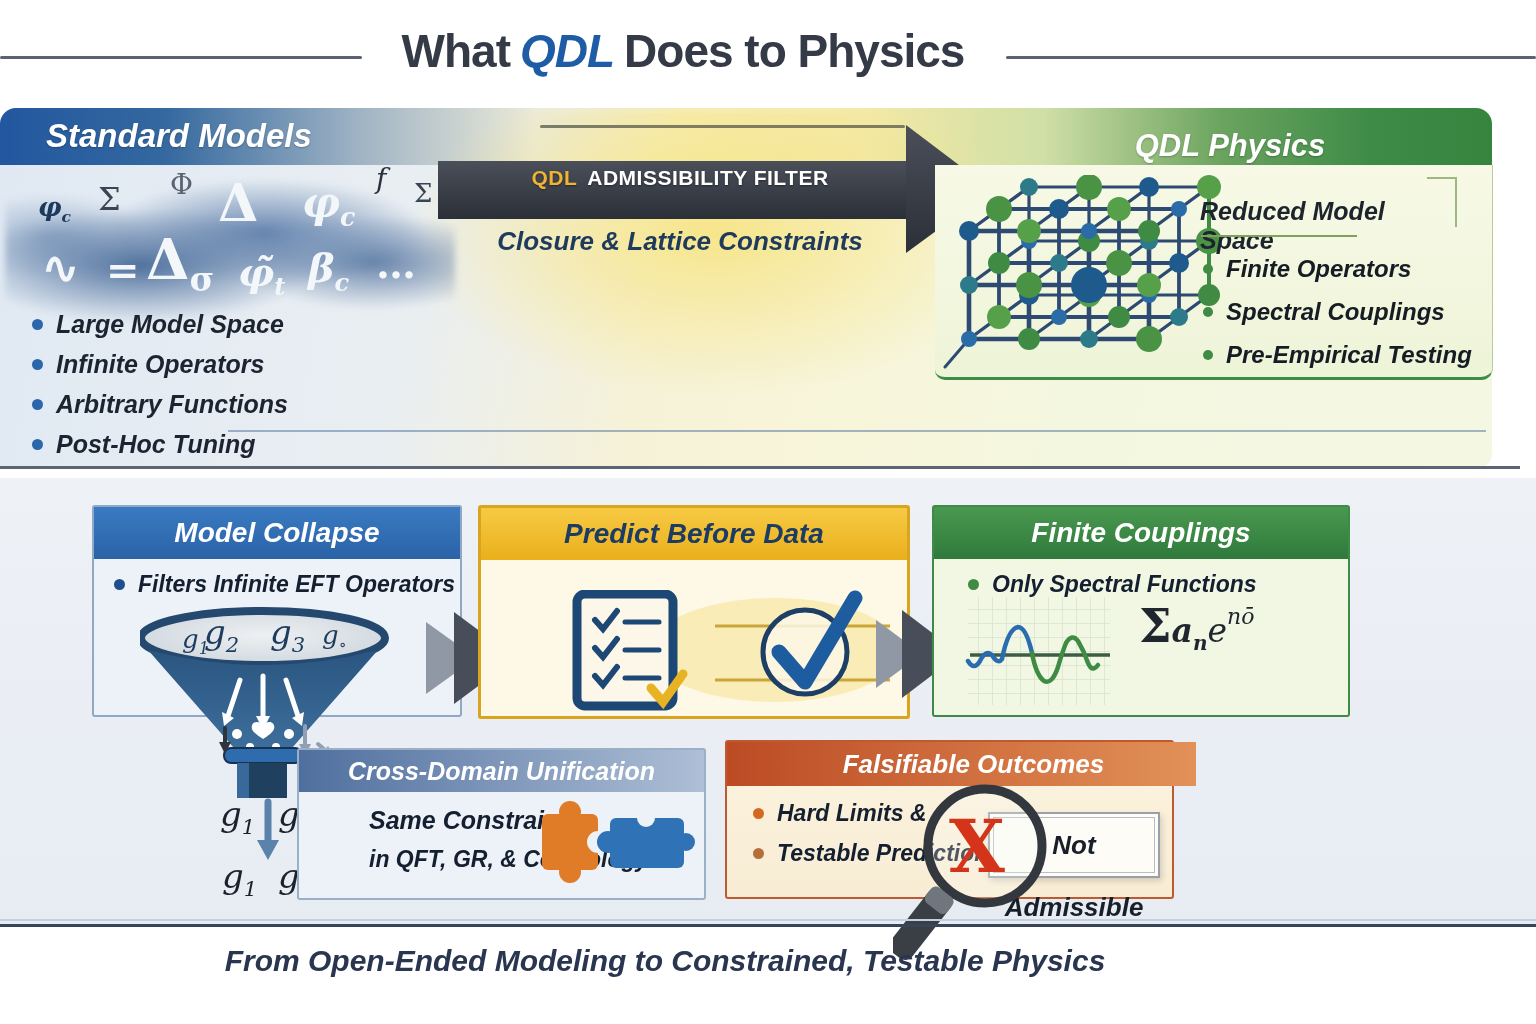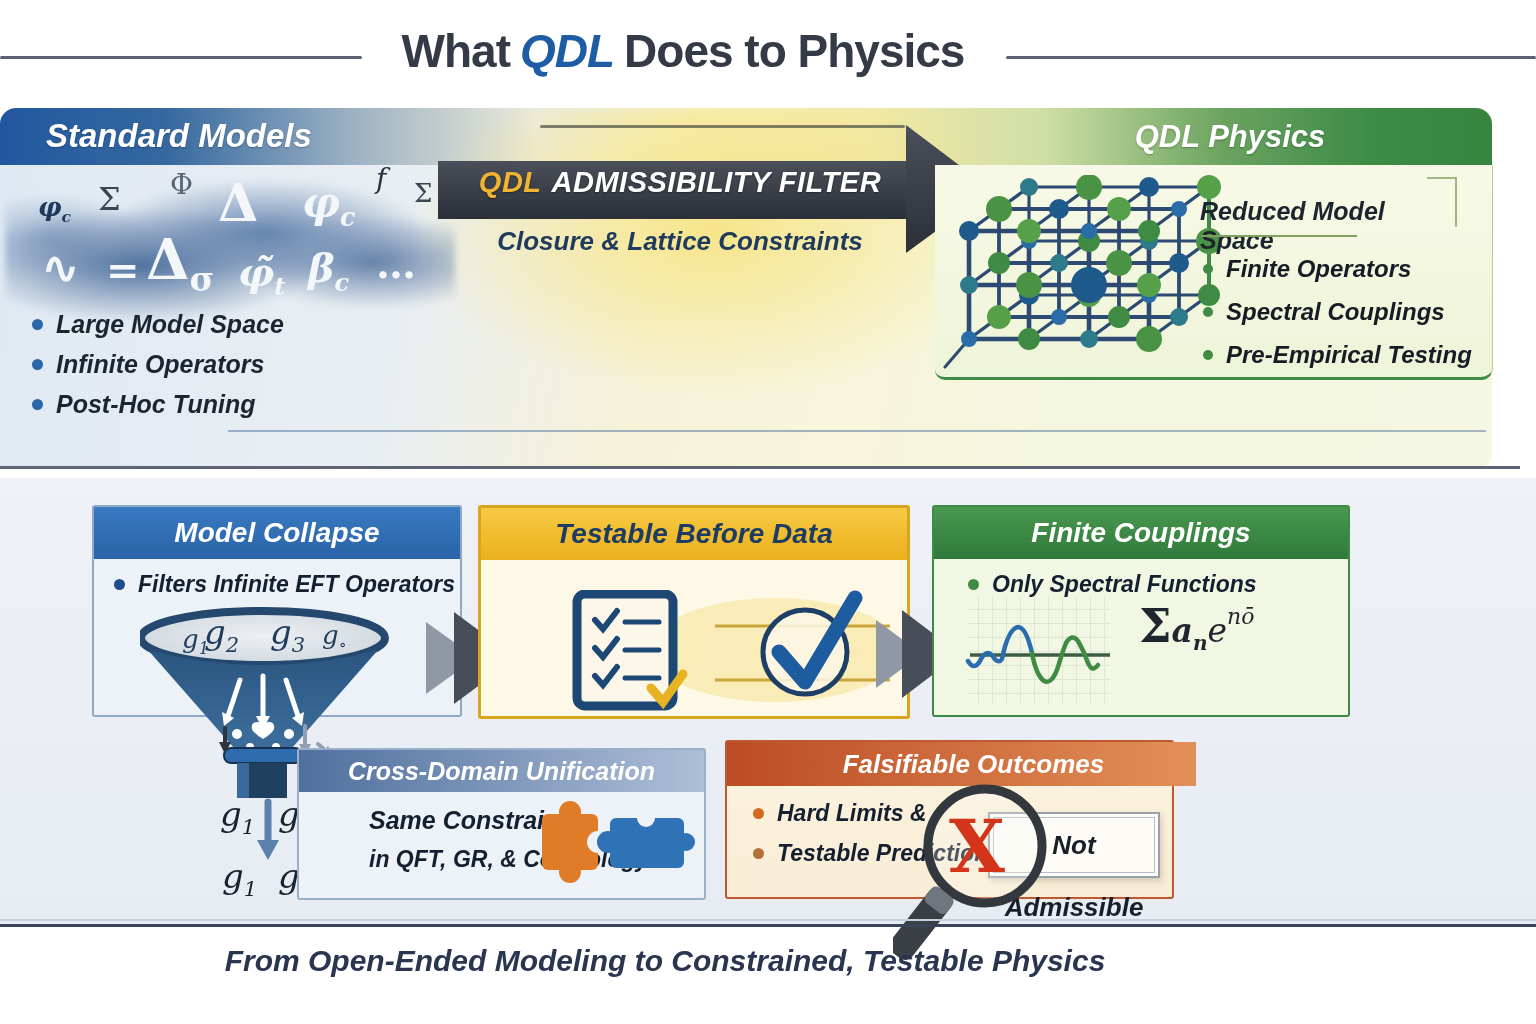--- a/index.html
+++ b/index.html
@@ -25,21 +25,21 @@
       radial-gradient(ellipse 42% 40% at 82% 60%, rgba(70,105,152,.8), rgba(70,105,152,0) 72%),
       radial-gradient(ellipse 30% 35% at 10% 45%, rgba(96,130,172,.55), rgba(96,130,172,0) 75%);}
   .fi{position:absolute;font-family:"DejaVu Serif",serif;}
   .fi sub{font-size:60%;}
   
   .blist{list-style:none;margin:0;padding:0;}
   .blist li{display:flex;align-items:center;height:40px;}
   .dot{width:11px;height:11px;border-radius:50%;margin-right:13px;flex:0 0 auto;}
   .btext{font-size:25px;font-weight:600;font-style:italic;color:#1b2430;}
   
-  .arrow-label{font-size:29px;font-weight:700;font-style:italic;color:#ffffff;letter-spacing:.5px;text-shadow:0 1px 2px rgba(0,0,0,.4);}
+  .arrow-label{font-size:21px;font-weight:700;color:#ffffff;letter-spacing:.5px;text-shadow:0 1px 2px rgba(0,0,0,.4);}
   .arrow-label .qdl-y{color:#f0b432;margin-right:10px;}
   .subtitle{font-size:26px;font-weight:700;font-style:italic;color:#1e3a5c;}
   
   #qdlpanel{left:935px;top:57px;width:557px;height:212px;border-radius:0 0 12px 10px;
     background:linear-gradient(180deg,#f7f9e6,#eef4d8);border-bottom:3px solid #3d8b47;border-right:1px solid #b9cd96;}
   .subhdr{font-size:25px;font-weight:600;font-style:italic;color:#1c242e;}
   .qbullets .btext{font-size:24px;color:#151c24;}
   
   #lowpanel{left:0;top:478px;width:1536px;height:446px;background:linear-gradient(180deg,#eef1f6,#e7ecf3);}
   .card{position:absolute;border-radius:3px;}
@@ -66,21 +66,21 @@
 
   <div class="abs rule" style="left:0;top:56px;width:362px;"></div>
   <div class="abs rule" style="left:1006px;top:56px;width:530px;"></div>
   <div class="abs title" style="left:0;top:24px;width:1366px;text-align:center;">
     <span>What</span><span class="qdl">QDL</span><span>Does to Physics</span>
   </div>
 
   <div id="toppanel" class="abs">
     <div id="topheader" class="abs">
       <div class="abs hdr-std" style="left:46px;top:9px;">Standard Models</div>
-      <div class="abs hdr-qdl" style="left:1055px;top:11px;width:350px;text-align:center;">QDL Physics</div>
+      <div class="abs hdr-qdl" style="left:1055px;top:20px;width:350px;text-align:center;">QDL Physics</div>
     </div>
 
     <div class="abs" style="left:415px;top:5px;width:600px;height:280px;
          background:radial-gradient(ellipse at 50% 42%, rgba(247,228,130,.9), rgba(247,228,130,0) 72%);"></div>
     <div class="abs" style="left:540px;top:17px;width:365px;height:3px;background:#55584a;border-radius:2px;opacity:.75;"></div>
 
     <div id="cloud" class="abs"></div>
     <div class="abs" style="left:20px;top:60px;width:470px;height:160px;">
       <span class="fi it" style="left:18px;top:24px;font-size:26px;font-weight:700;color:#1d3a5c;"><span>φ</span><sub>c</sub></span>
       <span class="fi" style="left:78px;top:12px;font-size:32px;color:#3a4452;"><span>Σ</span><sub></sub></span>
@@ -100,20 +100,24 @@
     </div>
 
     <ul class="blist abs" style="left:32px;top:196px;">
       <li>
           <span class="dot" style="background:#2a66ac;"></span>
           <span class="btext">Large Model Space</span>
         </li>
       <li>
           <span class="dot" style="background:#2a66ac;"></span>
           <span class="btext">Infinite Operators</span>
+        </li>
+      <li>
+          <span class="dot" style="background:#2a66ac;"></span>
+          <span class="btext">Arbitrary Functions</span>
         </li>
       <li>
           <span class="dot" style="background:#2a66ac;"></span>
           <span class="btext">Post-Hoc Tuning</span>
         </li>
     </ul>
     <div class="abs" style="left:228px;top:322px;width:1258px;height:2px;background:#4d6f9e;opacity:.5;"></div>
 
     <svg class="abs" style="left:438px;top:15px;" width="560" height="132" viewBox="0 0 560 132">
       <defs>
@@ -291,21 +295,21 @@
     <span class="gl" style="left:278px;top:316px;font-size:34px;color:#1a222e;"><span>g</span><sub>2</sub></span>
     <span class="gl" style="left:222px;top:378px;font-size:34px;color:#1a222e;"><span>g</span><sub>1</sub></span>
     <span class="gl" style="left:278px;top:378px;font-size:34px;color:#1a222e;"><span>g</span><sub>3</sub></span>
 
     <svg class="abs" style="left:424px;top:132px;" width="94" height="96" viewBox="0 0 94 96">
       <polygon points="2,12 2,84 52,48" fill="#8f98a4"></polygon>
       <polygon points="30,2 30,94 92,48" fill="#474e59"></polygon>
     </svg>
 
     <div class="card" style="left:478px;top:27px;width:426px;height:208px;background:#fdf9e6;border:3px solid #d9a41e;">
-      <div class="chead" style="height:52px;line-height:52px;font-size:28px;color:#1d3c63;background:linear-gradient(180deg,#f7ca44,#eab01c);">Testable Before Data</div>
+      <div class="chead" style="height:52px;line-height:52px;font-size:28px;color:#1d3c63;background:linear-gradient(180deg,#f7ca44,#eab01c);">Predict Before Data</div>
       <svg class="abs" style="left:84px;top:82px;" width="330" height="122" viewBox="0 0 330 122">
         <ellipse cx="210" cy="60" rx="125" ry="52" fill="#f7e190" opacity="0.55"></ellipse>
         <line x1="150" y1="36" x2="325" y2="36" stroke="#caa63a" stroke-width="3"></line>
         <line x1="150" y1="90" x2="325" y2="90" stroke="#caa63a" stroke-width="3"></line>
         <rect x="12" y="4" width="96" height="112" rx="8" fill="#fcf7e8" stroke="#1d4875" stroke-width="9"></rect>
         <g stroke="#1d4875" stroke-width="6" fill="none" stroke-linecap="round">
           <path d="M30,30 l8,9 l14,-18"></path>
             <path d="M30,58 l8,9 l14,-18"></path>
             <path d="M30,86 l8,9 l14,-18"></path>
         </g>

